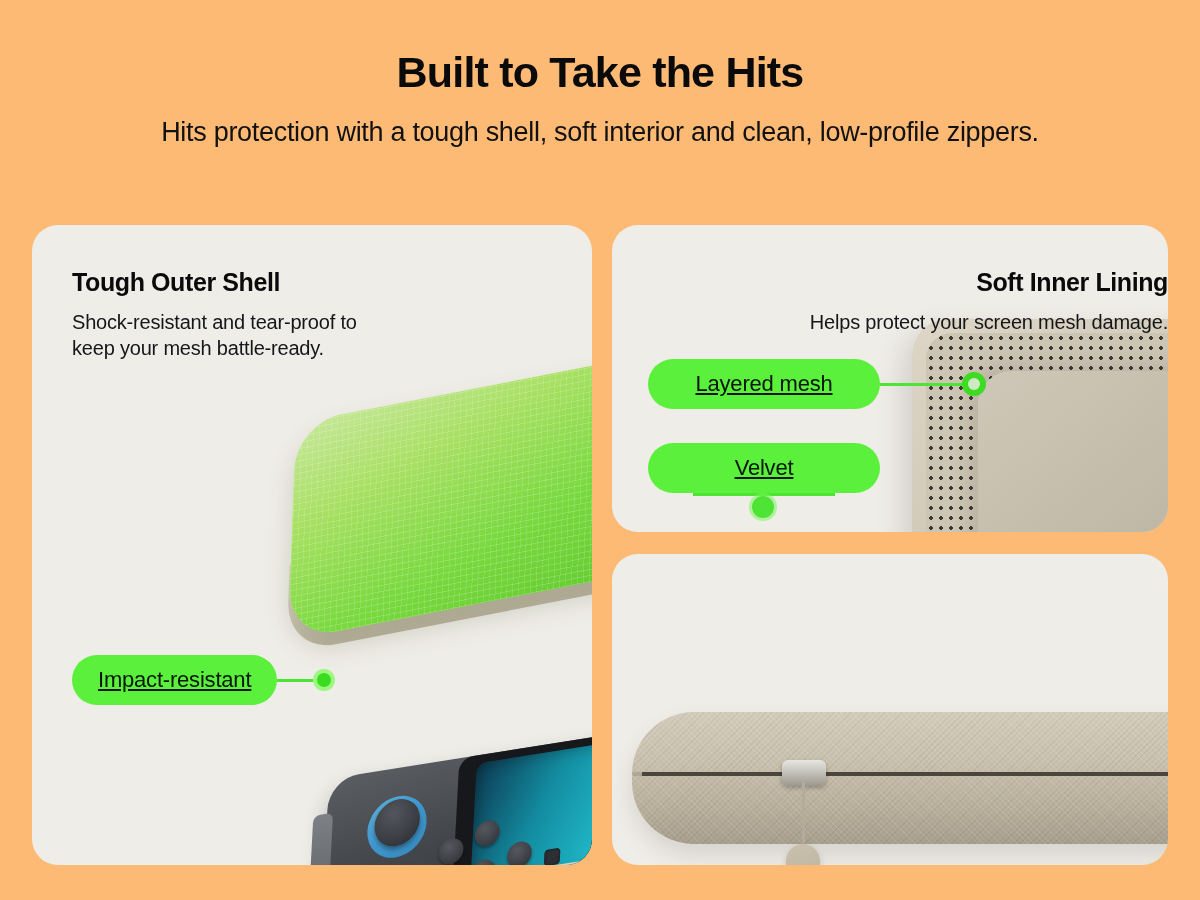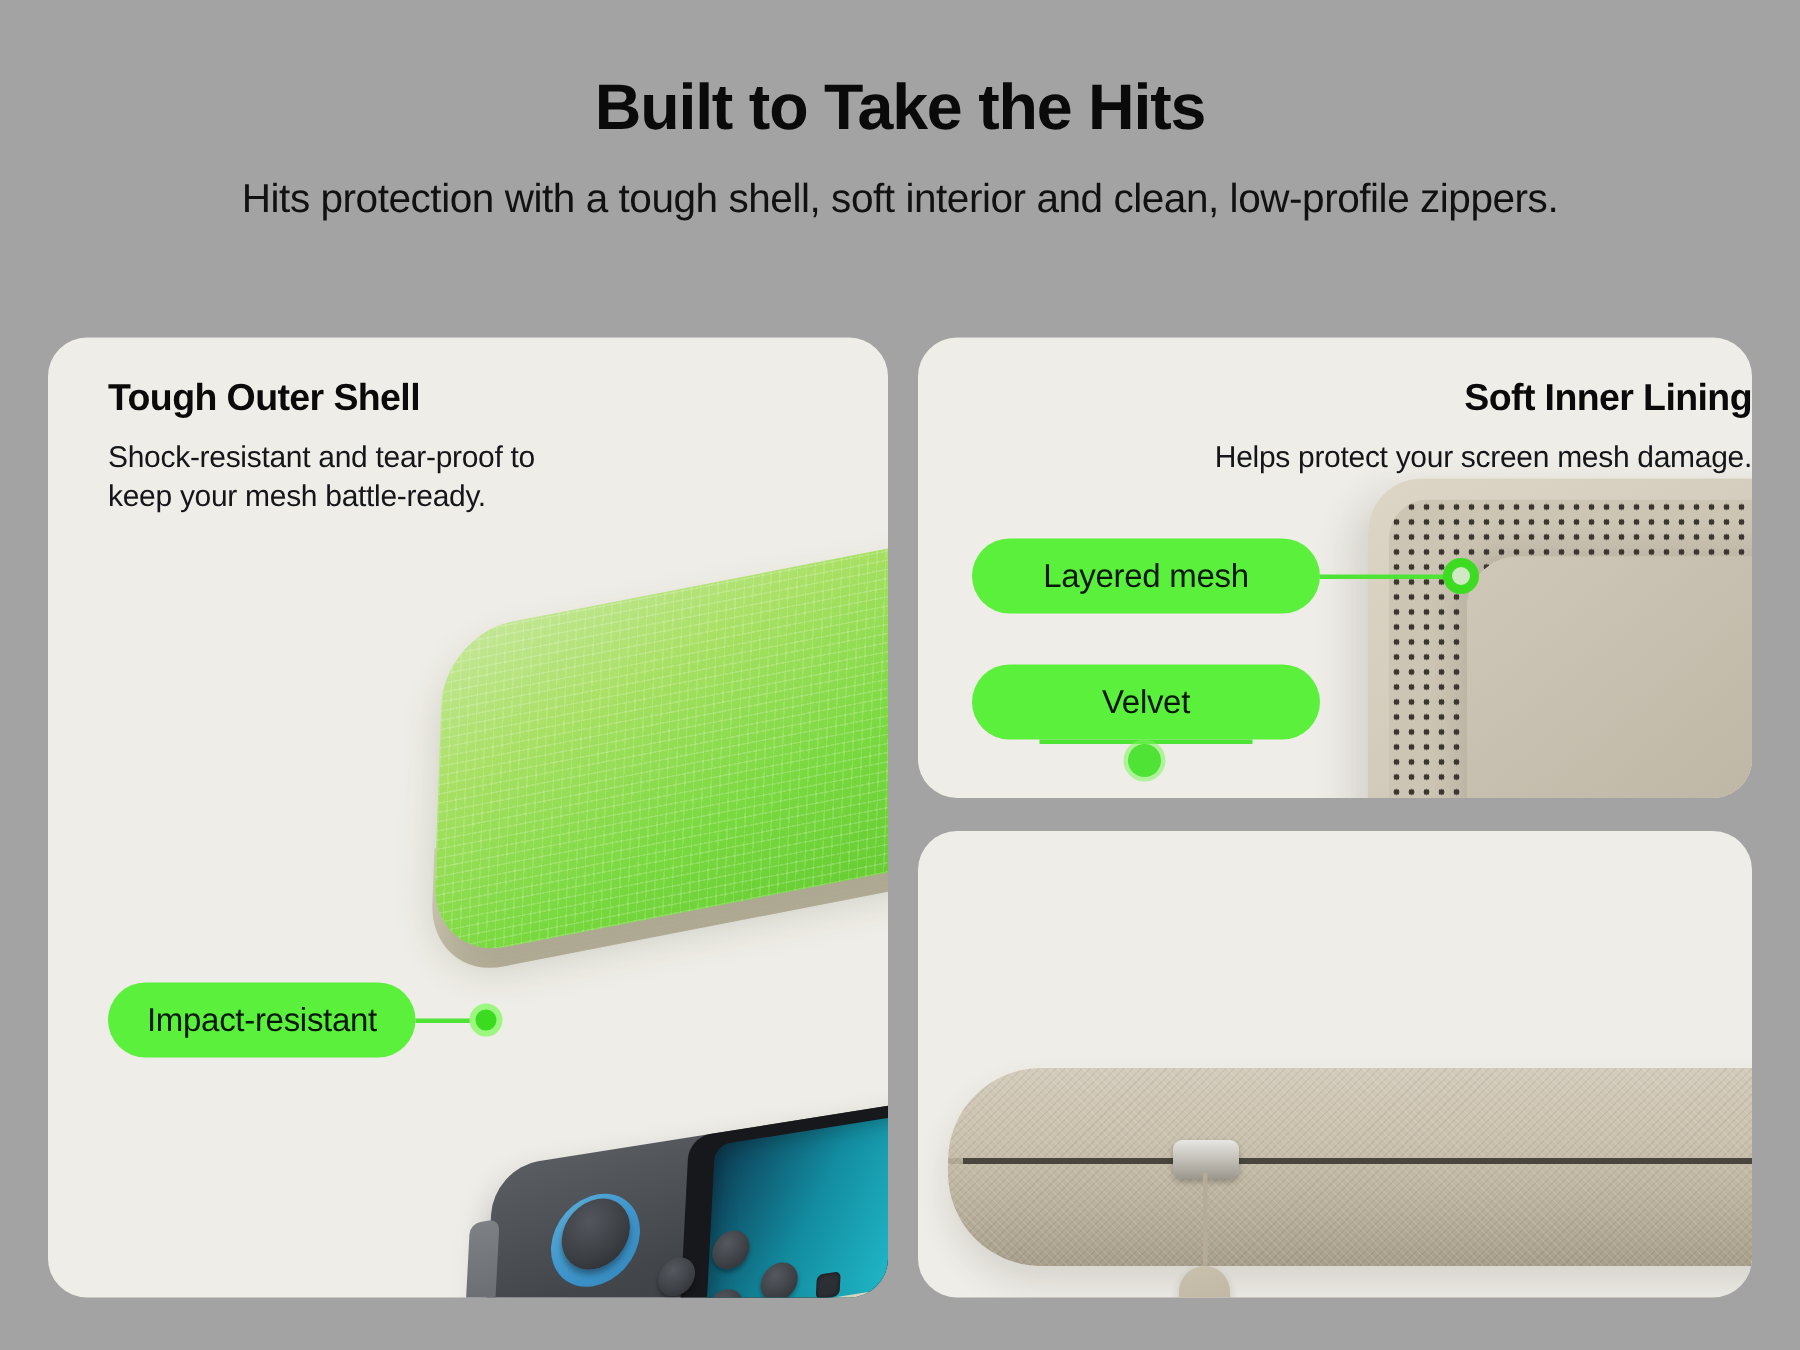--- a/index.html
+++ b/index.html
@@ -2,21 +2,21 @@
 <html><head>
 <meta charset="utf-8">
 <style>
   * { box-sizing: border-box; margin: 0; padding: 0; }
   html, body {
     width: 1200px; height: 900px;
     background: #f4f4f4;
     font-family: "Liberation Sans", sans-serif;
     overflow: hidden;
   }
-  .page { position: relative; width: 1200px; height: 900px; background: #a3a3a3; }
+  .page { position: relative; width: 1200px; height: 900px; background: #fdba74; }
 
   
   .header { position: absolute; left: 0; top: 48px; width: 1200px; text-align: center; }
   .title {
     font-size: 43px; font-weight: bold; color: #0a0a0a;
     letter-spacing: -0.8px; line-height: 1.12;
   }
   .subtitle {
     margin-top: 18px; font-size: 27px; color: #111; font-weight: 400;
     line-height: 1.34; letter-spacing: -0.3px;
@@ -30,34 +30,34 @@
   .card-left  { left: 0;   top: 0;   width: 560px; height: 640px; }
   .card-tr    { left: 580px; top: 0;   width: 556px; height: 307px; text-align: right; }
   .card-br    { left: 580px; top: 329px; width: 556px; height: 311px; }
 
   .card-head {
     position: relative; z-index: 6;
     padding: 25px 0 0 40px;
   }
   .card-title {
     font-size: 25px; font-weight: bold; color: #0a0a0a;
-    letter-spacing: -0.4px; line-height: 1.2;
+    letter-spacing: -0.4px; line-height: 1.2; margin-top: 17px;
   }
   .card-desc {
     margin-top: 12px; font-size: 20px; color: #15161a; line-height: 1.32;
     letter-spacing: -0.2px; white-space: pre-line; font-weight: 400;
   }
 
   
   .callout { position: absolute; z-index: 8; display: flex; align-items: center; }
   .pill {
     background: #5bf03c; color: #05160a; border-radius: 999px;
     font-size: 22px; font-weight: 500; letter-spacing: -0.2px;
     height: 50px; display: flex; align-items: center; justify-content: center;
-    padding: 0 26px; white-space: nowrap;
+    padding: 0 26px; white-space: nowrap; text-decoration: underline;
   }
   .pill.wide { width: 232px; padding: 0 14px; }
   .leader { height: 3px; background: #4fe335; flex: none; }
   .dot-solid {
     width: 22px; height: 22px; border-radius: 50%;
     background: #3bdc1f; border: 4px solid #9bf77f; flex: none; margin-left: -2px;
   }
   .dot-ring {
     width: 24px; height: 24px; border-radius: 50%;
     background: #cfe9c4; border: 6px solid #3ddc22; flex: none; margin-left: -2px;

